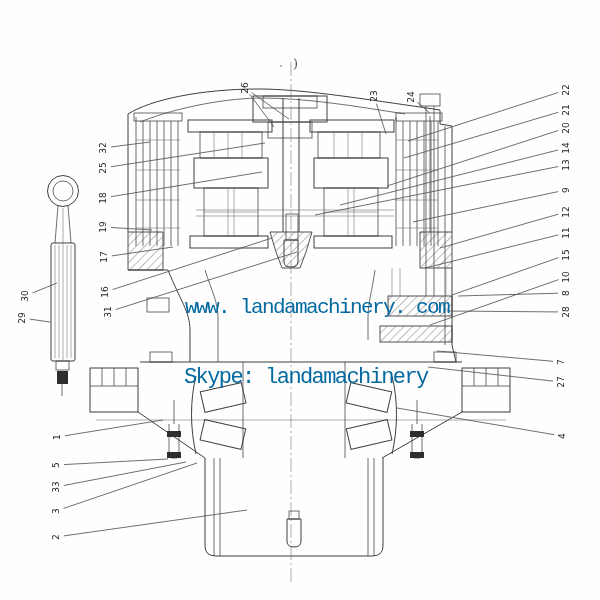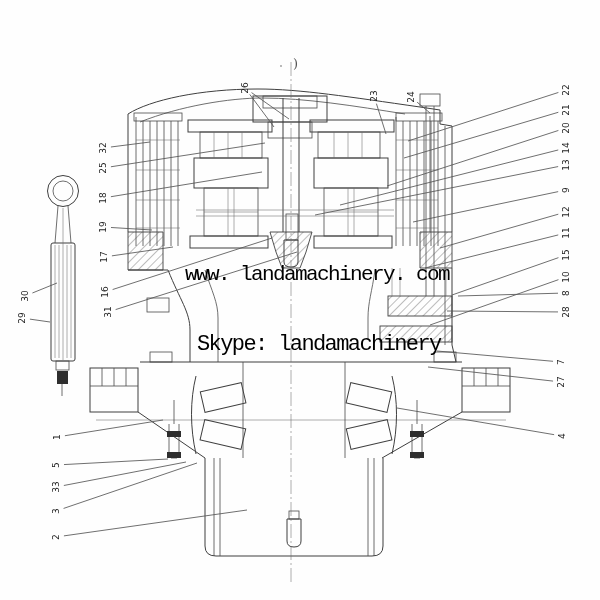--- a/index.html
+++ b/index.html
@@ -9,25 +9,25 @@
   
   .ln{stroke:#3f3f3f;stroke-width:1;fill:none;}
   .ln2{stroke:#4a4a4a;stroke-width:.8;fill:none;}
   .thin{stroke:#6a6a6a;stroke-width:.55;fill:none;}
   .hatch{fill:url(#hatchp);stroke:#3f3f3f;stroke-width:.9;}
   .dark{fill:#2e2e2e;stroke:none;}
   #callouts line{stroke:#555;stroke-width:.85;}
   #callouts text{font:9px "DejaVu Sans",sans-serif;fill:#1d1d1d;text-anchor:middle;}
   .stray{font:13px "DejaVu Serif",serif;fill:#555;}
   
-  .wm{position:absolute;color:#000000;font-family:"Liberation Mono","DejaVu Sans Mono",monospace;
-      white-space:nowrap;letter-spacing:-1.6px;font-weight:500;}
+  .wm{position:absolute;color:#0369a1;font-family:"Liberation Mono","DejaVu Sans Mono",monospace;
+      white-space:nowrap;letter-spacing:-1.6px;font-weight:500;margin-top:33px;}
   .wm1{left:185px;top:263px;font-size:21px;}
   .wm2{left:148px;top:298px;font-size:21px;}
-  .wm3{left:197px;top:332px;font-size:22px;font-family:Liberation Mono, monospace;}
+  .wm3{left:184px;top:332px;font-size:22px;font-family:Liberation Mono, monospace;}
 </style>
 </head>
 <body>
 
 <div id="stage">
 
   <svg id="drawing" width="600" height="600" viewBox="0 0 600 600">
     <defs>
       <pattern id="hatchp" width="6" height="6" patternUnits="userSpaceOnUse" patternTransform="rotate(45)">
         <line x1="0" y1="0" x2="0" y2="6" stroke="#5c5c5c" stroke-width="0.8"></line>

